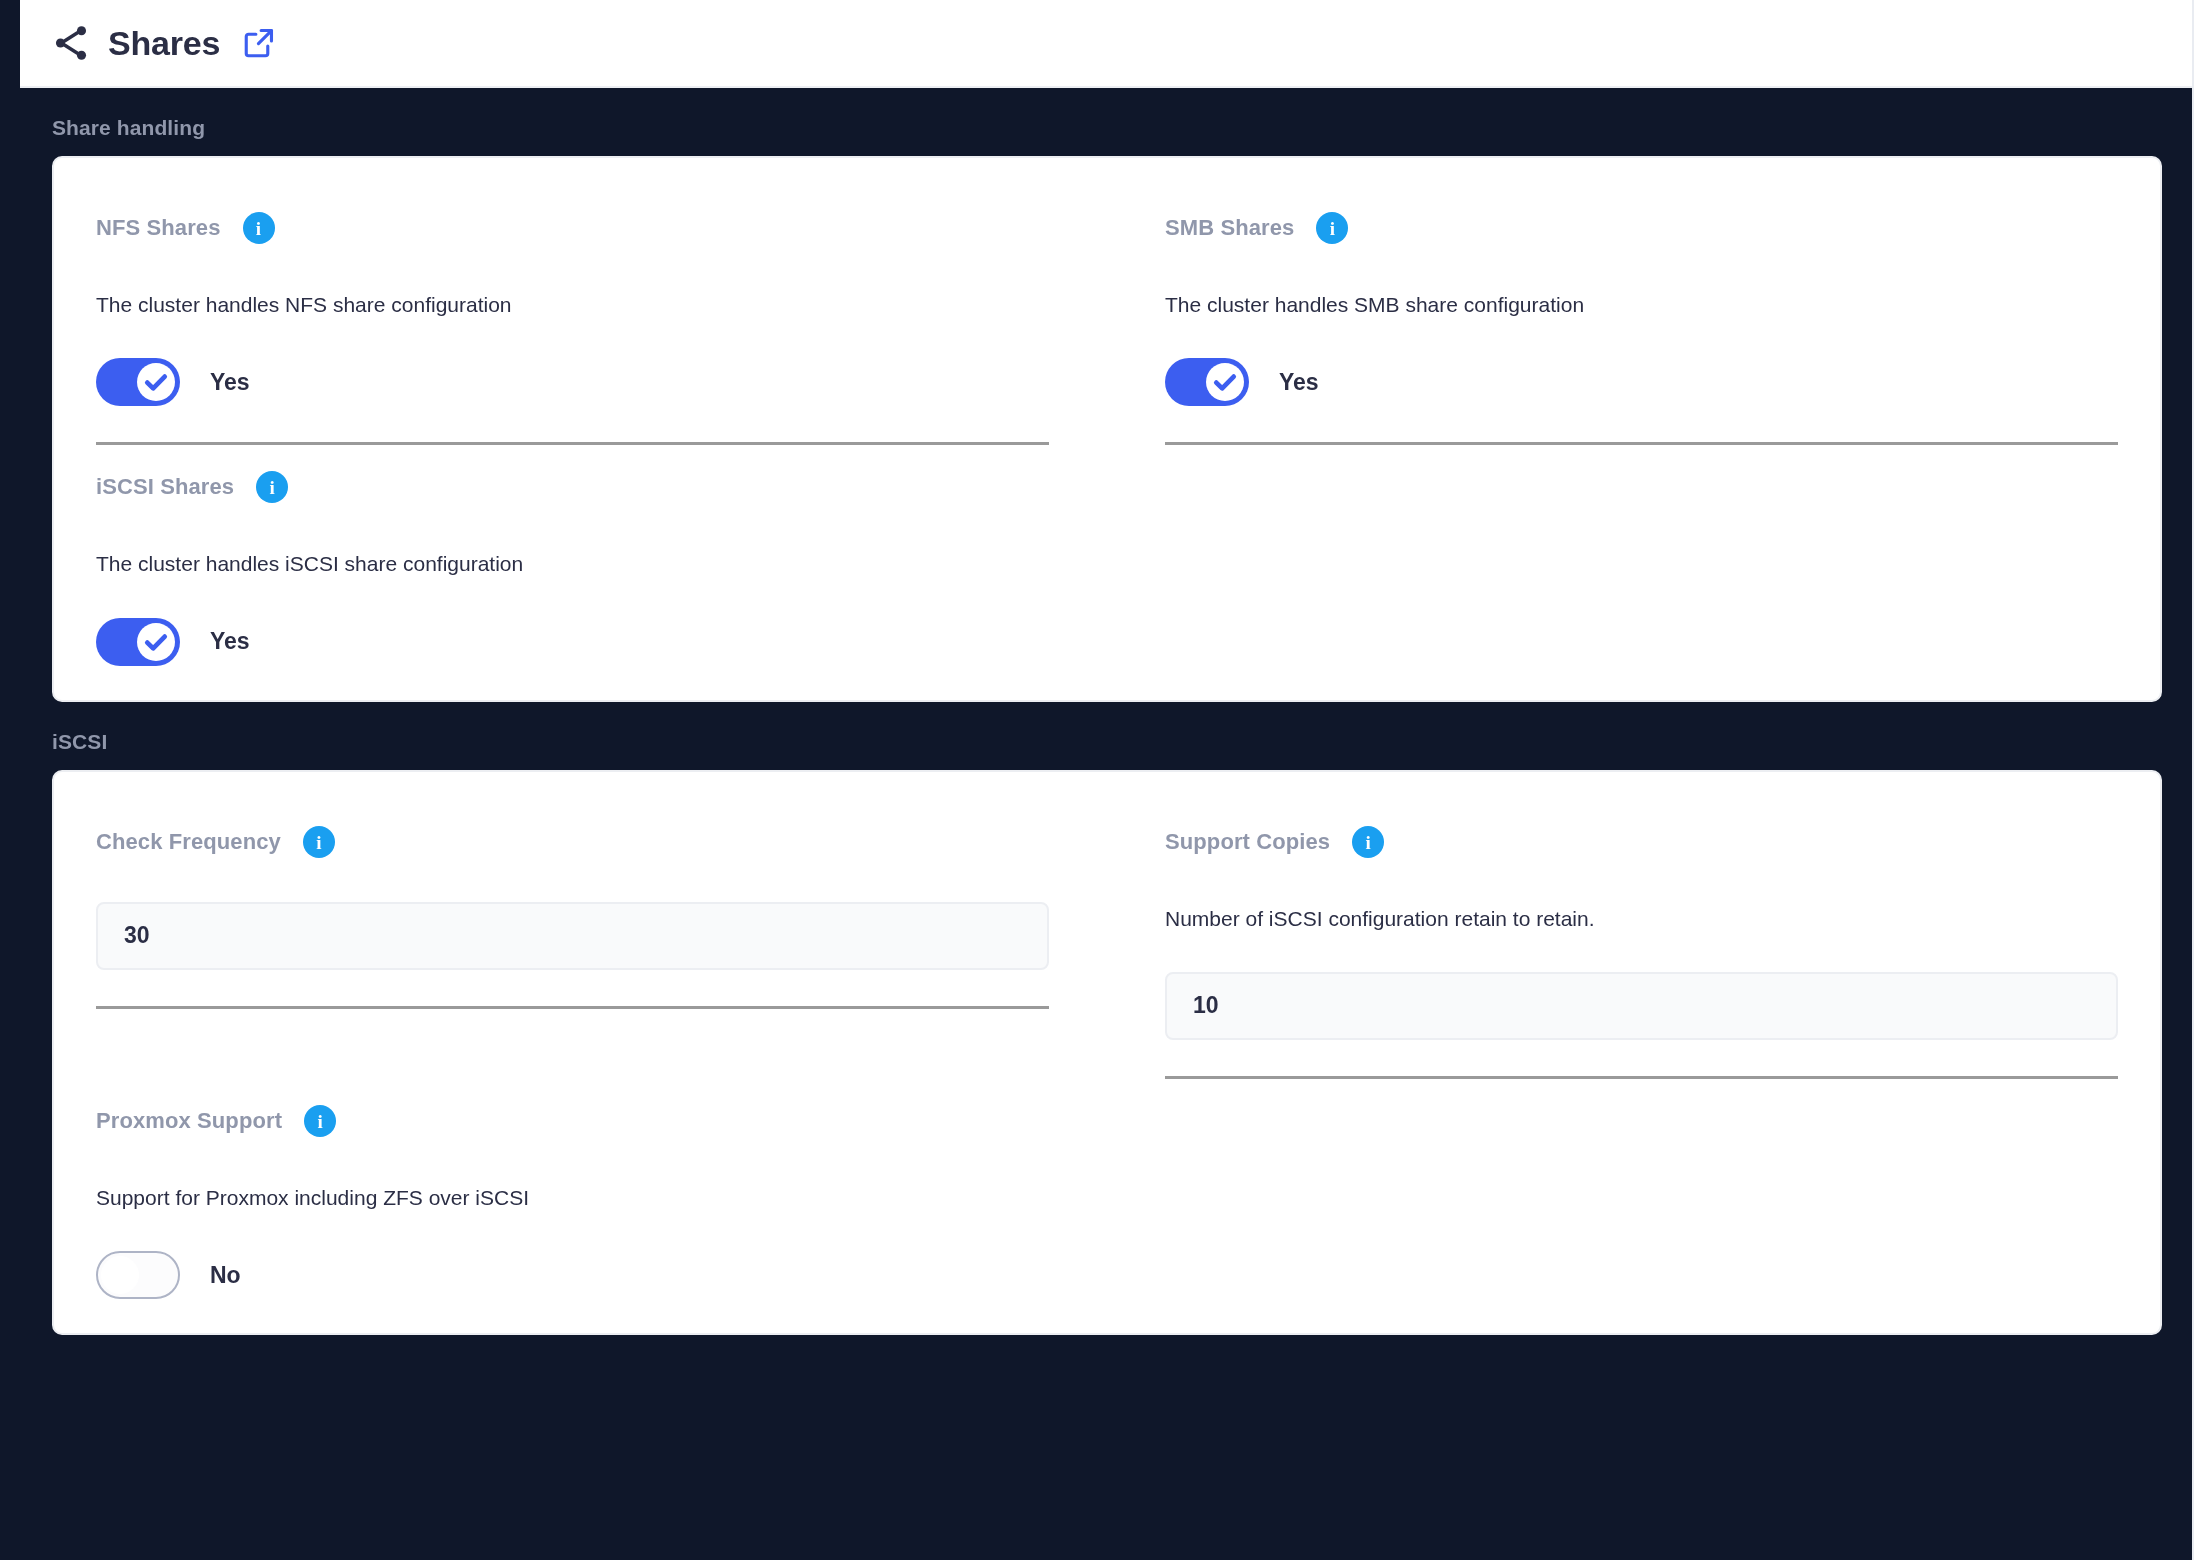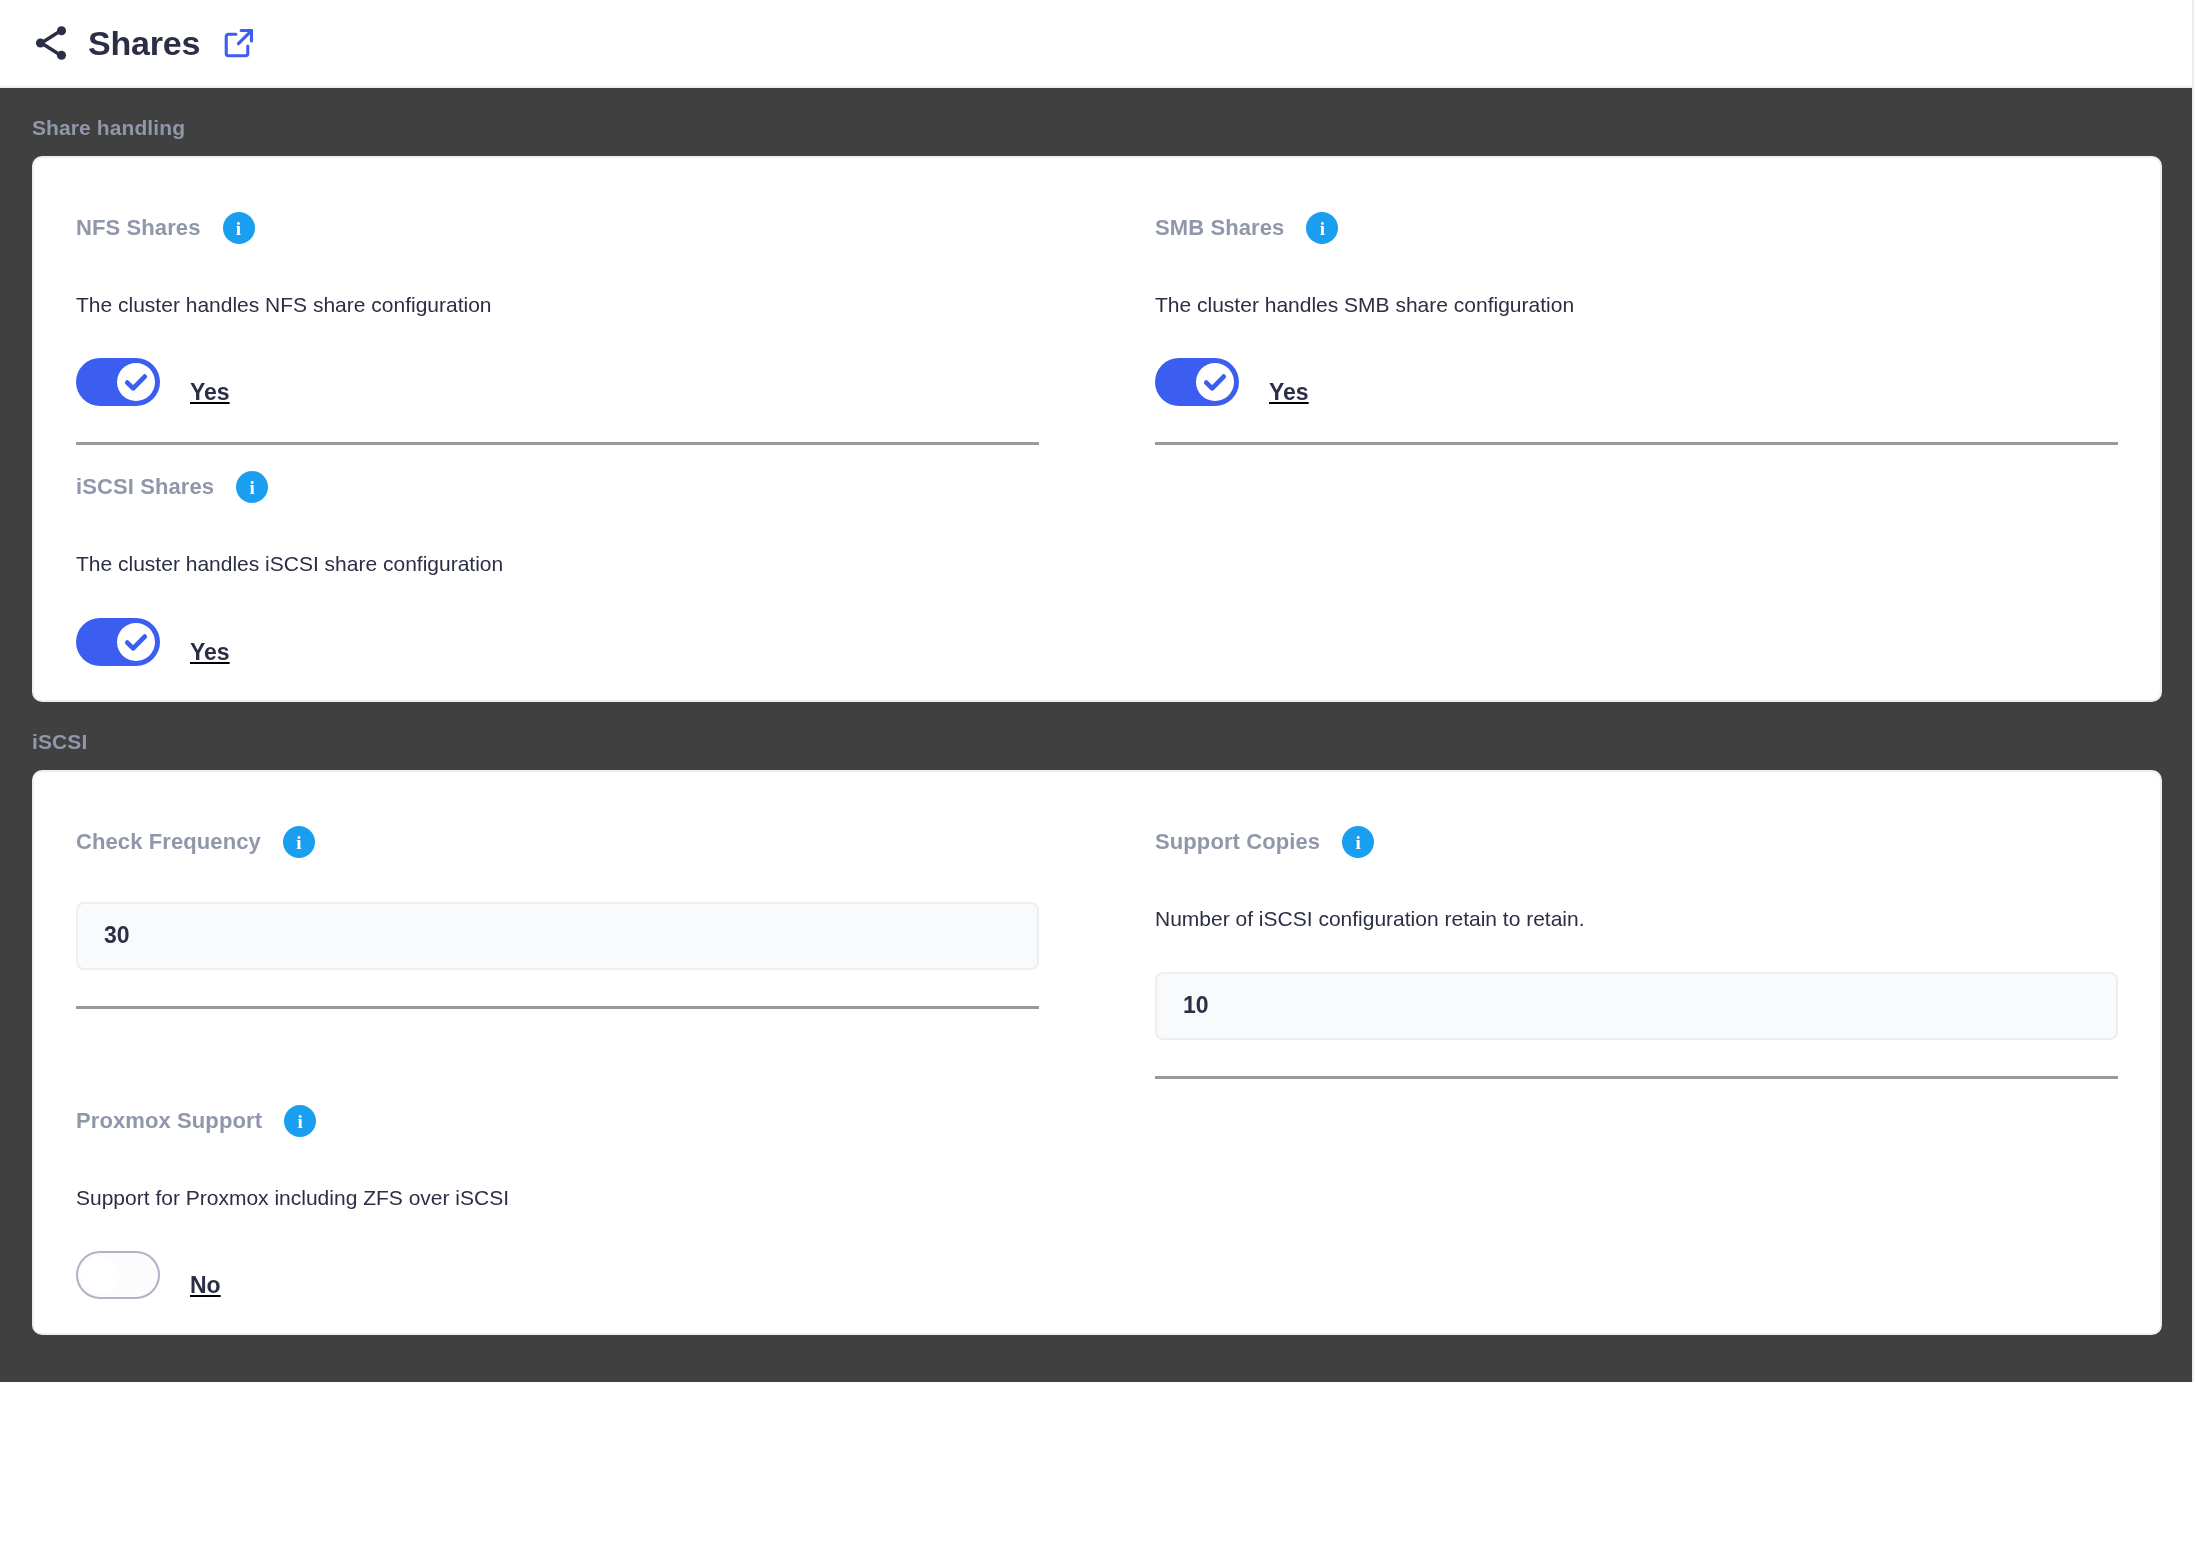--- a/index.html
+++ b/index.html
@@ -8,23 +8,24 @@
     width: 2194px;
     height: 1560px;
     background: #ffffff;
     font-family: "Liberation Sans", sans-serif;
     -webkit-font-smoothing: antialiased;
   }
 
   .page {
     position: relative;
     width: 2194px;
-    height: 1382px;
-    background: #404040;
+    height: 1560px;
+    background: #0f172a;
     overflow: hidden;
+    padding-left: 20px;
   }
 
   
   .page-header {
     height: 88px;
     display: flex;
     align-items: center;
     padding-left: 30px;
     border-bottom: 2px solid #edeff3;
     background: #ffffff;
@@ -106,23 +107,22 @@
 
   .field-desc {
     font-size: 21px;
     color: #2b2e45;
     margin-top: 44px;
     line-height: 1.25;
   }
 
   .toggle-row {
     display: flex;
-    align-items: flex-end;
+    align-items: center;
     margin-top: 40px;
-    text-decoration: underline;
   }
   .toggle {
     width: 84px;
     height: 48px;
     border-radius: 24px;
     position: relative;
     flex: 0 0 auto;
     cursor: pointer;
   }
   .toggle.on { background: #3c5ef0; }

